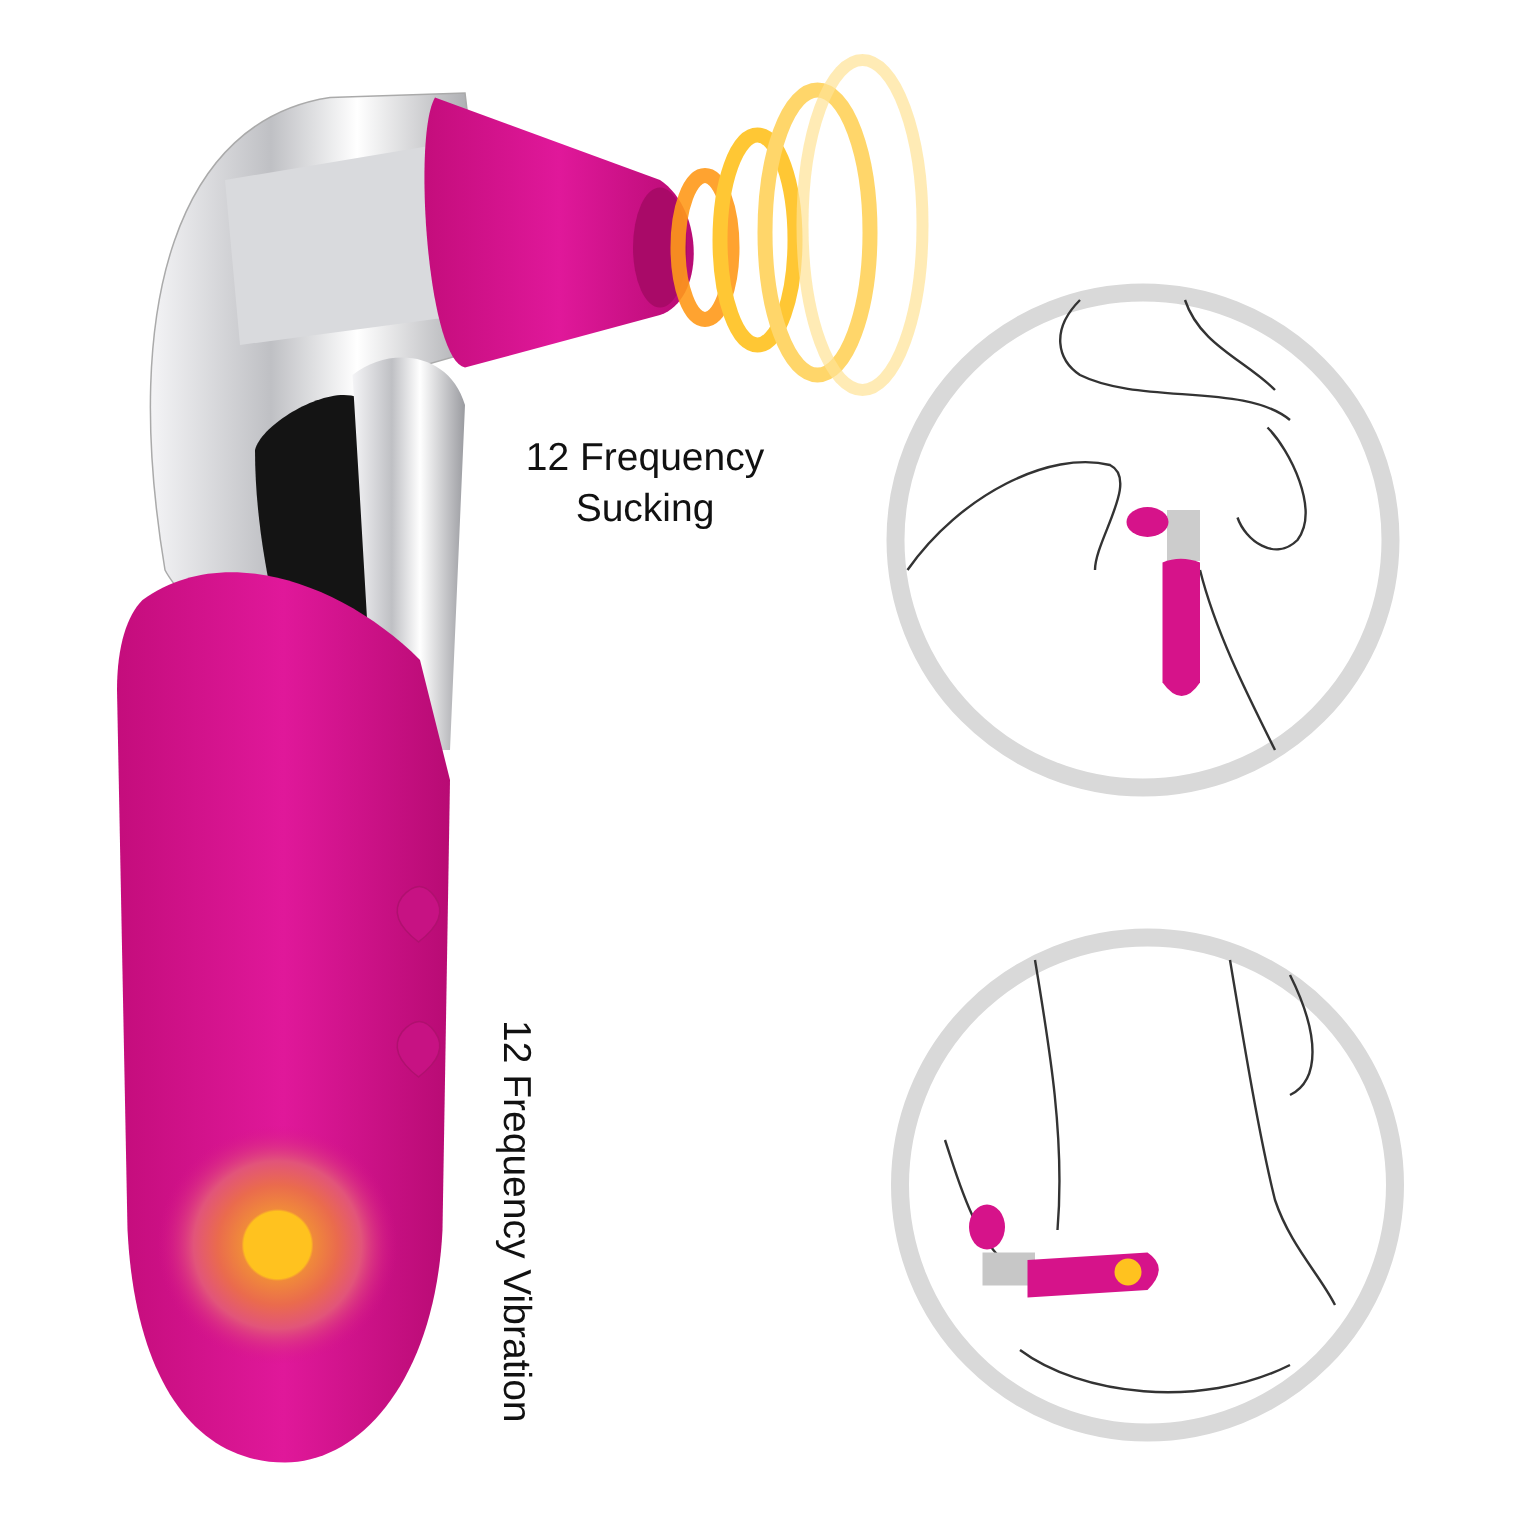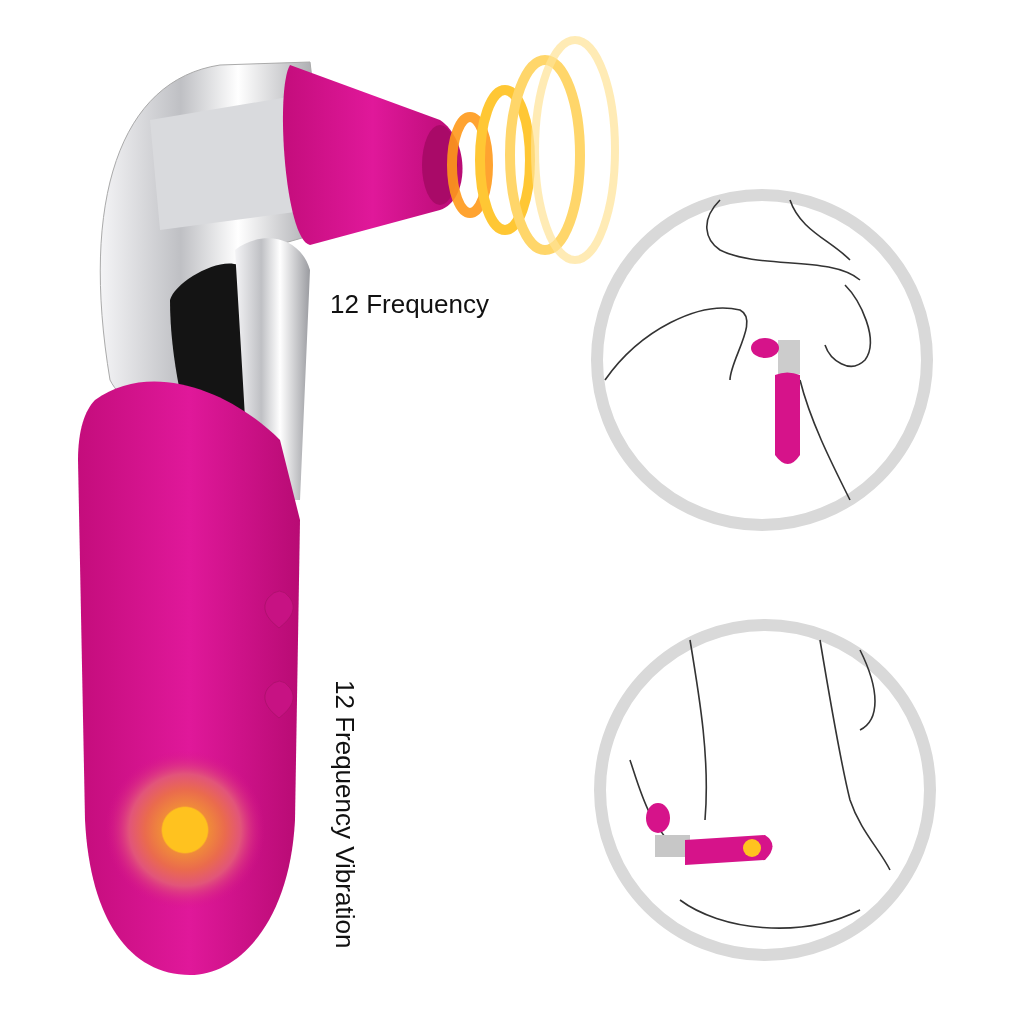--- a/index.html
+++ b/index.html
@@ -1,17 +1,17 @@
 <!DOCTYPE html>
 <html><head>
 <meta charset="utf-8">
 <style>
   html, body { margin: 0; padding: 0; background: #ffffff; }
   .canvas { position: relative; width: 1010px; height: 1010px; background: #ffffff; overflow: hidden; font-family: "Liberation Sans", sans-serif; }
-  .label { position: absolute; color: #111; font-size: 26px; line-height: 34px; text-align: left; }
+  .label { position: absolute; color: #111; font-size: 26px; line-height: 34px; text-align: center; }
   .label-sucking { left: 330px; top: 287px; width: 200px; }
   .label-vibration { left: 330px; top: 680px; transform-origin: left top; transform: translate(0,0) rotate(90deg); white-space: nowrap; text-align: left; }
   .scene { position: absolute; }
 </style>
 </head>
 <body>
 
 <div class="canvas">
 
   <svg class="scene" width="1010" height="1010" viewBox="0 0 1010 1010" style="left:0;top:0">
@@ -83,16 +83,17 @@
       </g>
       <rect x="655" y="835" width="35" height="22" fill="#c7c7c7"></rect>
       <path d="M685 840 l 80 -5 q 15 10 0 25 l -80 5 Z" fill="#d6138a"></path>
       <circle cx="752" cy="848" r="9" fill="#ffc21f"></circle>
       <ellipse cx="658" cy="818" rx="12" ry="15" fill="#d6138a"></ellipse>
     </g>
   </svg>
 
   <div class="label label-sucking">
     <div>12 Frequency</div>
+    <div>Sucking</div>
   </div>
 
   <div class="label label-vibration" style="left:362px; top:680px;">12 Frequency Vibration</div>
 </div>
 
 </body></html>

